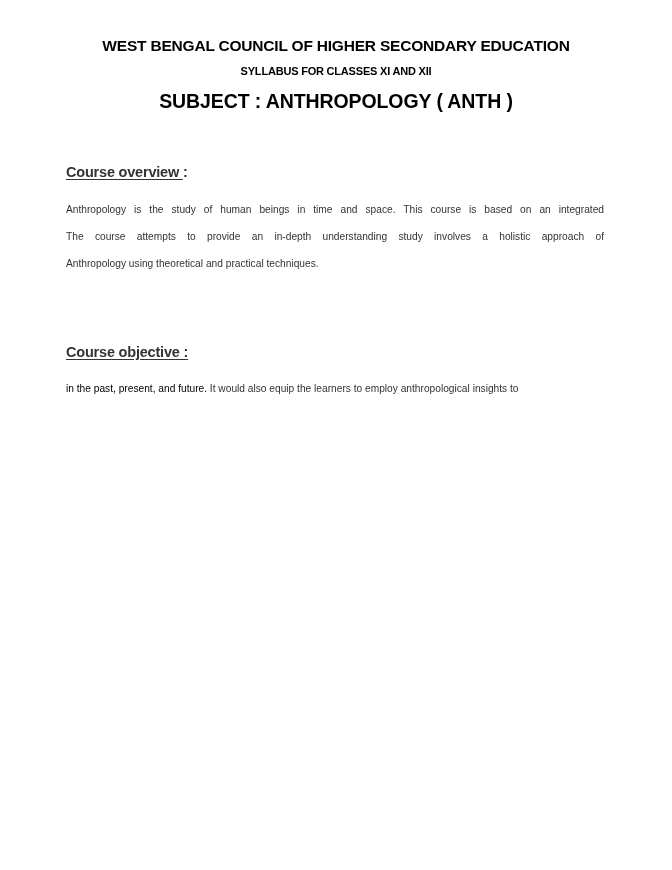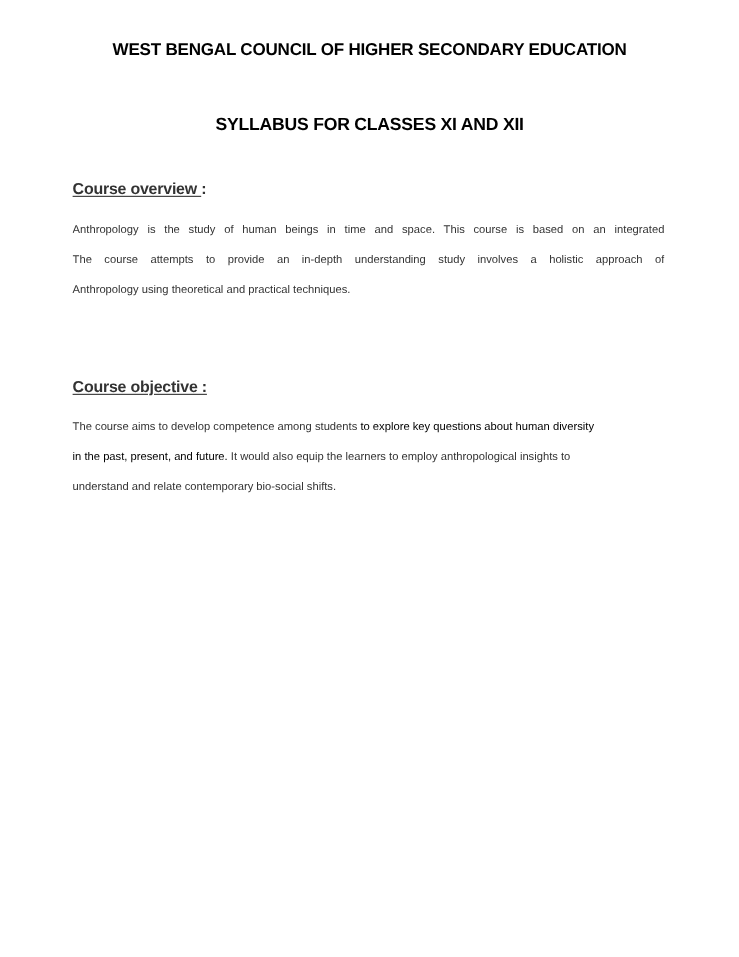--- a/index.html
+++ b/index.html
@@ -24,21 +24,21 @@
     .header {
       position: absolute;
       left: 0;
       width: 672px;
       text-align: center;
       color: #000000;
       font-weight: bold;
       white-space: nowrap;
     }
     .header.l1 { top: 37px; font-size: 15.5px; letter-spacing: -0.2px; }
-    .header.l2 { top: 65px; font-size: 16px; letter-spacing: -0.2px; margin-top: 40px; }
+    .header.l2 { top: 65px; font-size: 11px; letter-spacing: -0.2px; }
     .header.l3 { top: 90px; font-size: 19.5px; letter-spacing: -0.1px; }
 
     .section-heading {
       position: absolute;
       left: 66px;
       font-size: 14.5px;
       font-weight: bold;
       color: #333333;
       white-space: nowrap;
       letter-spacing: -0.2px;
@@ -67,34 +67,33 @@
     }
     .dark { color: #000000; }
   </style>
 </head>
 <body>
 
 <div class="page">
 
   <div class="header l1">WEST BENGAL COUNCIL OF HIGHER SECONDARY EDUCATION</div>
   <div class="header l2">SYLLABUS FOR CLASSES XI AND XII</div>
+  <div class="header l3">SUBJECT : ANTHROPOLOGY ( ANTH )</div>
 
   <div class="section-heading" style="top:164px;">
     <span class="u">Course overview </span><span>:</span>
   </div>
 
   <div class="para" style="top:196px;">
     <span class="line justify">Anthropology is the study of human beings in time and space. This course is based on an integrated</span>
     <span class="line justify">The course attempts to provide an in-depth understanding study involves a holistic approach of</span>
     <span class="line">Anthropology using theoretical and practical techniques.</span>
   </div>
 
   <div class="section-heading" style="top:344px;">
     <span class="u">Course objective :</span>
   </div>
 
   <div class="para" style="top:375px;">
-    <span class="line"><span>The course aims to develop competence among students </span><span class="dark">to explore key questions about human diversity</span></span>
     <span class="line"><span class="dark">in the past, present, and future.</span><span> It would also equip the learners to employ anthropological insights to</span></span>
-    <span class="line">understand and relate contemporary bio-social shifts.</span>
   </div>
 
 </div>
 
 </body></html>

